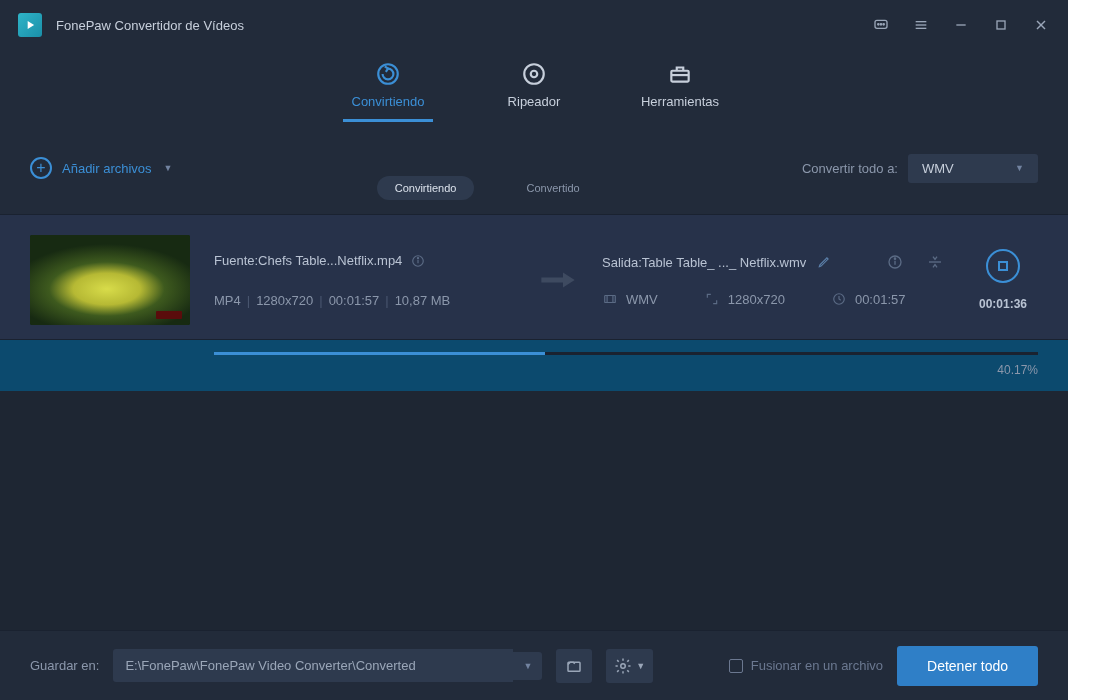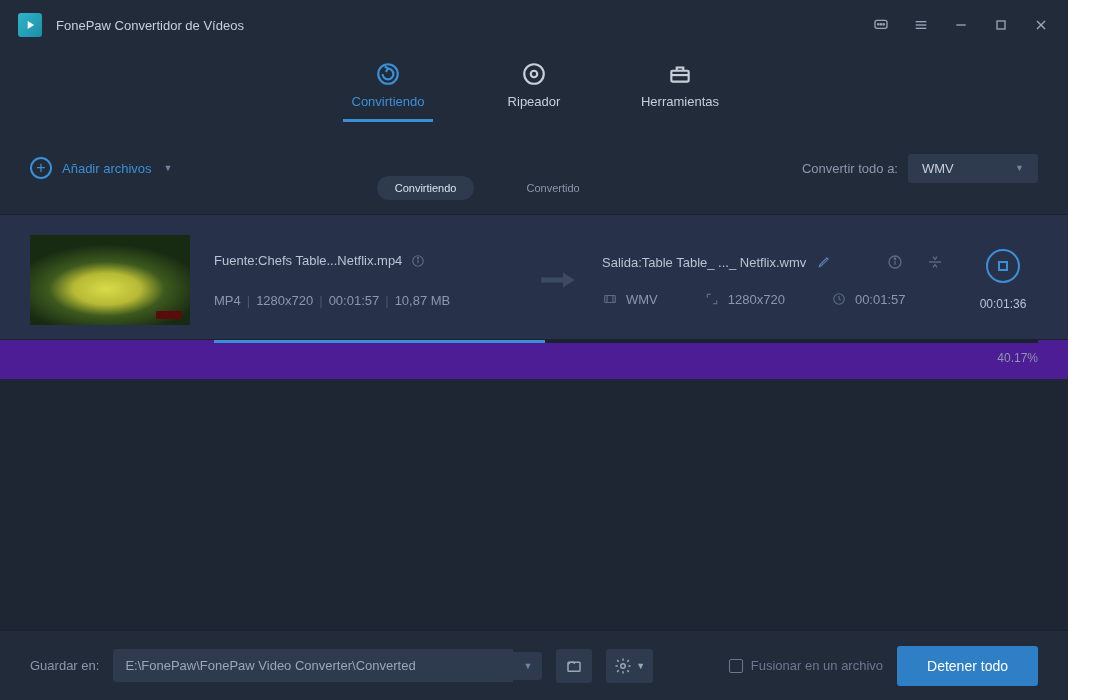--- a/index.html
+++ b/index.html
@@ -54,23 +54,23 @@
 .output-line { color: #b9c3d3; font-size: 13px; display: flex; align-items: center; gap: 10px; }
 .out-meta { display: flex; gap: 46px; color: #8b97ab; font-size: 13px; }
 .out-meta .item { display: flex; align-items: center; gap: 8px; }
 
 .right-icons { display: flex; gap: 22px; margin-left: auto; }
 .right-icons .ricon { color: #5b6b85; width: 18px; height: 18px; cursor: pointer; display: flex; align-items: center; justify-content: center; }
 
 .action-col { width: 70px; display: flex; flex-direction: column; align-items: center; gap: 14px; }
 .stop-circle { width: 34px; height: 34px; border: 2px solid #3b8fd6; border-radius: 50%; display: flex; align-items: center; justify-content: center; cursor: pointer; }
 .stop-circle .sq { width: 10px; height: 10px; border: 2px solid #3b8fd6; }
-.eta { color: #b9c3d3; font-size: 12px; }
-
-.progress-row { padding: 0 30px 14px 214px; background: #4c1d95; }
+.eta { color: #b9c3d3; font-size: 12px; font-weight: bold; }
+
+.progress-row { padding: 12px 30px 14px 214px; background: #0c4a6e; }
 .progress-wrap { position: relative; }
 .progress-bar { height: 3px; background: #1a2230; position: relative; }
 .progress-fill { height: 100%; width: 40.17%; background: #3b8fd6; }
 .progress-text { color: #8b97ab; font-size: 12px; text-align: right; margin-top: 8px; }
 
 
 .bottom-bar { height: 70px; background: #222b3a; display: flex; align-items: center; padding: 0 30px; gap: 14px; border-top: 1px solid #1a2230; }
 .save-label { color: #8b97ab; font-size: 13px; }
 .path-input { flex: 0 0 400px; background: #2e3a4e; color: #9aa6b8; padding: 9px 12px; border-radius: 3px 0 0 3px; font-size: 13px; }
 .path-chev { background: #2e3a4e; padding: 9px 10px; border-radius: 0 3px 3px 0; color: #7283a0; font-size: 9px; cursor: pointer; margin-left: -14px; }

